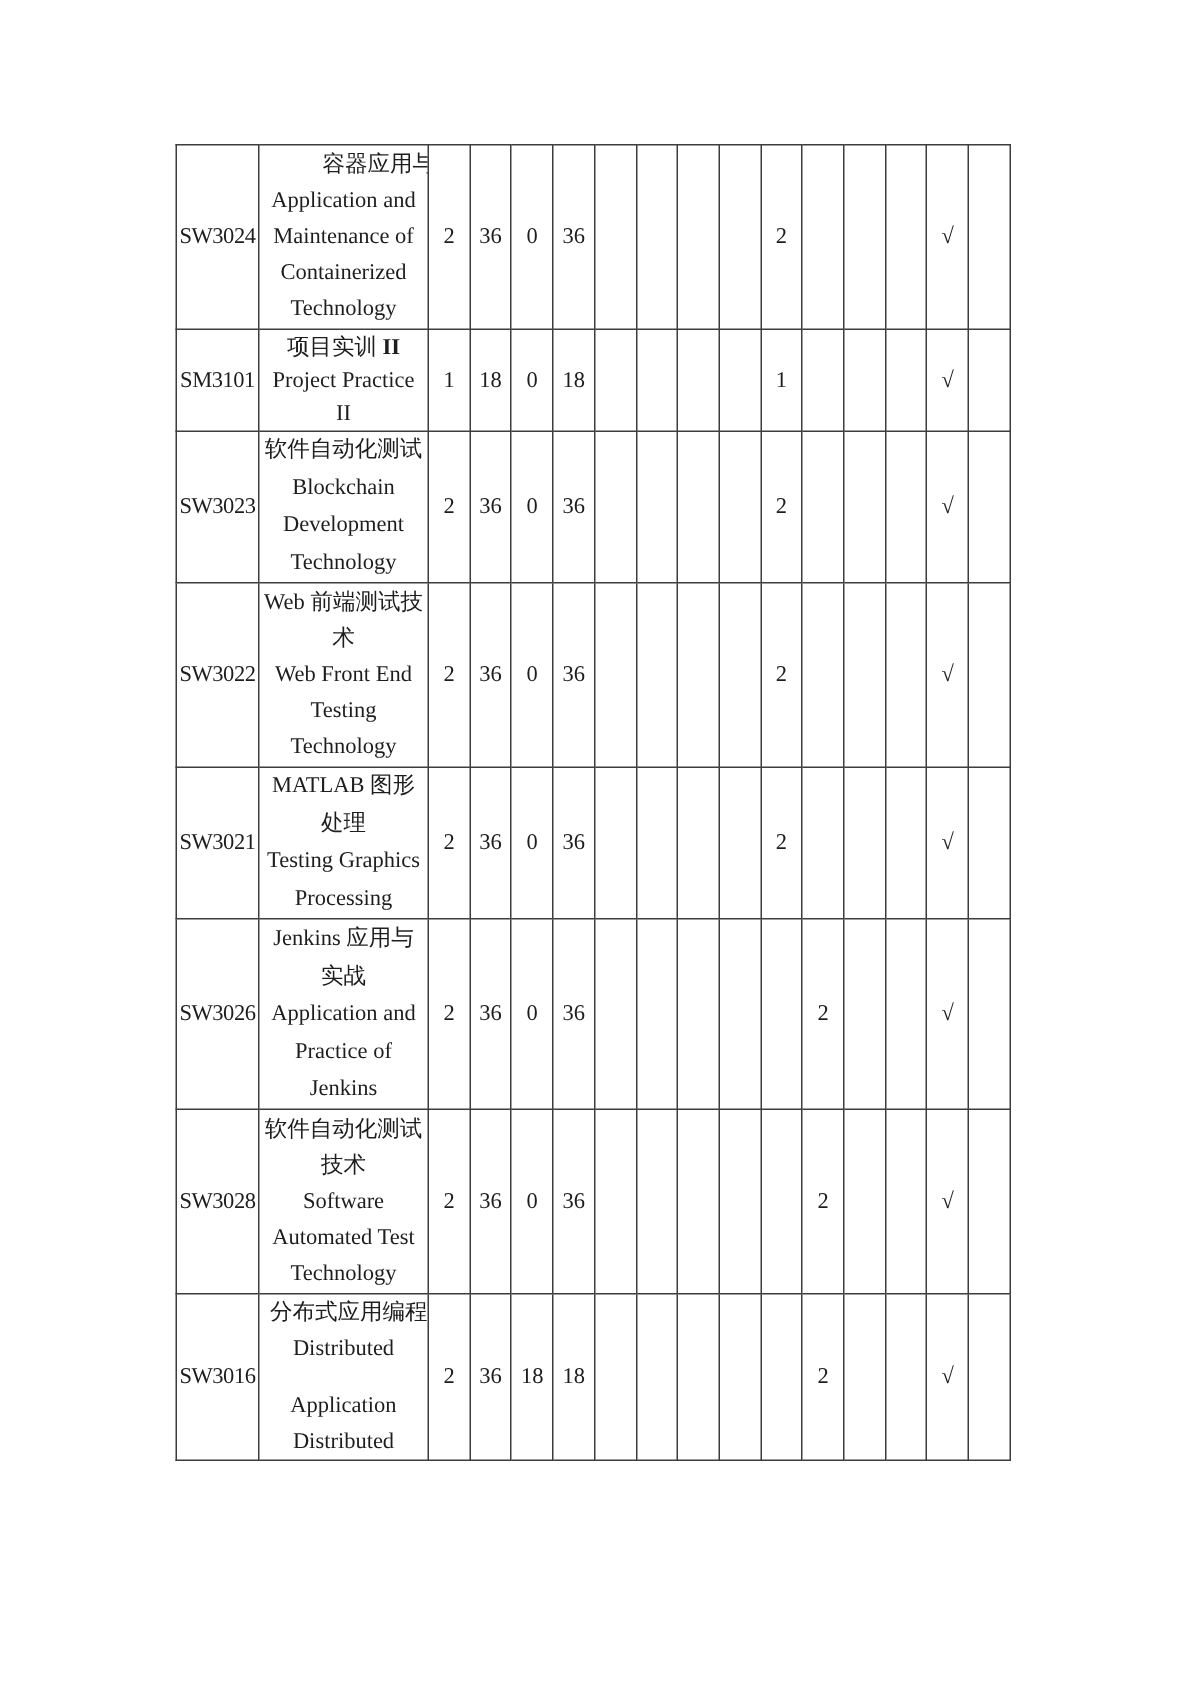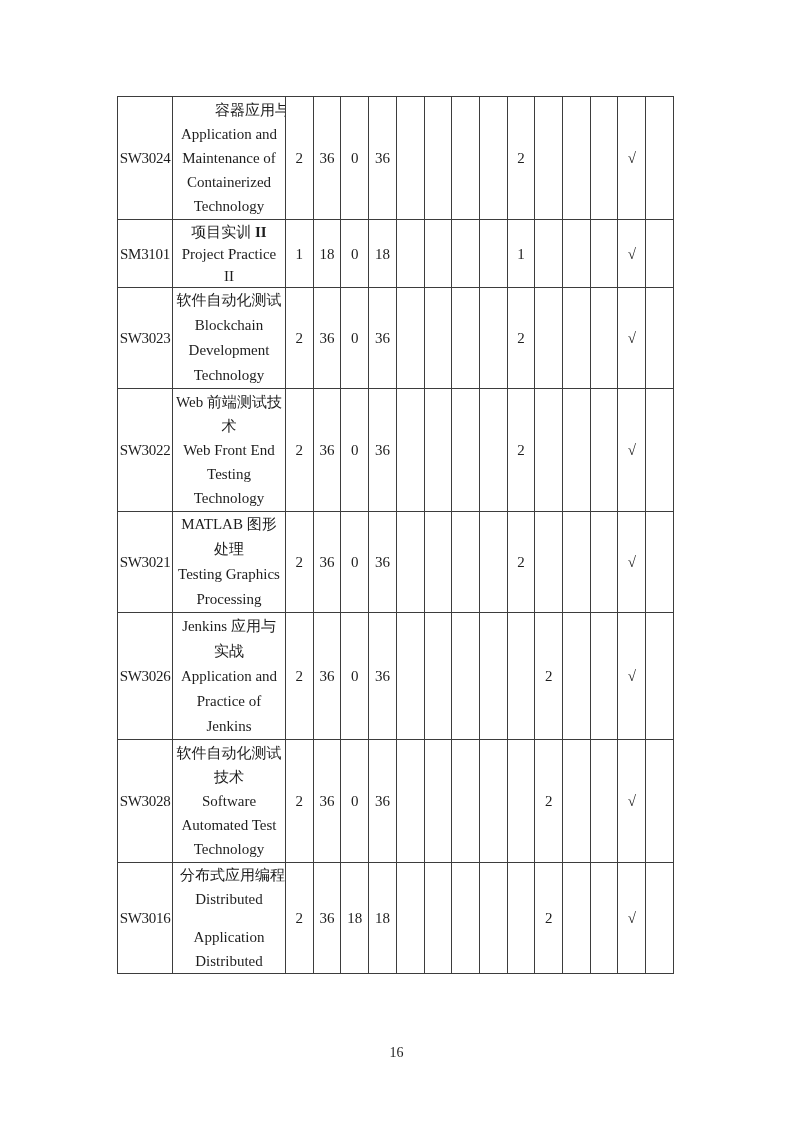--- a/index.html
+++ b/index.html
@@ -259,15 +259,14 @@
           <td class="v"></td>
           <td class="v">2</td>
           <td class="v"></td>
           <td class="v"></td>
           <td class="v">√</td>
           <td class="v"></td>
         </tr>
       </tbody>
   </table>
 
-  <div class="page-number">16</div>
 
 </div>
 
 </body></html>

